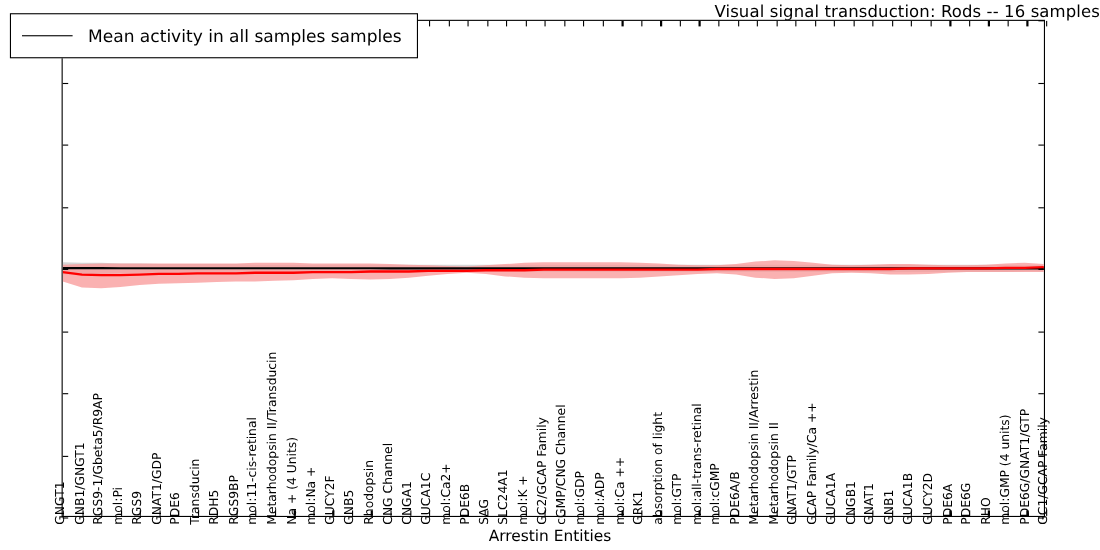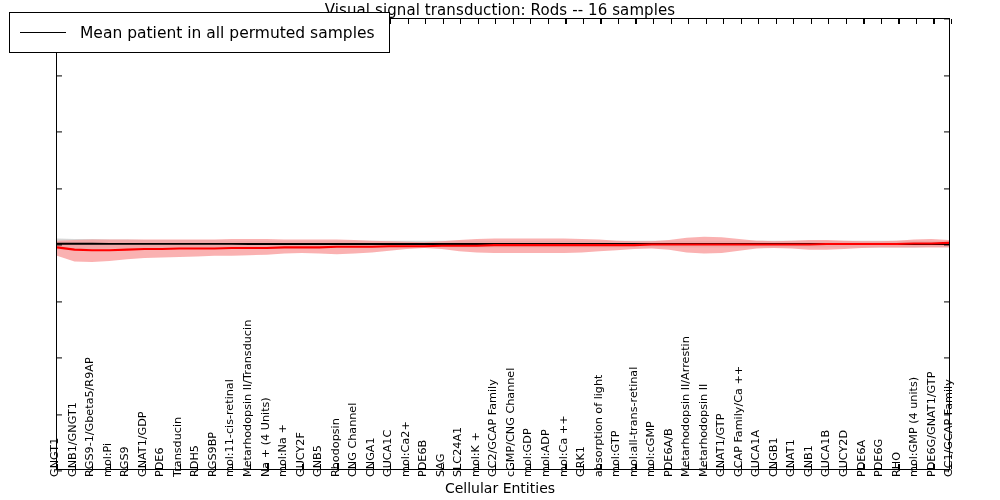--- a/index.html
+++ b/index.html
@@ -1,21 +1,21 @@
 <!DOCTYPE html>
 <html><head>
 <meta charset="utf-8">
 <style>
   html,body{margin:0;padding:0;background:#ffffff;}
   body{width:1000px;height:500px;overflow:hidden;
        font-family:"DejaVu Sans","Liberation Sans",sans-serif;color:#000;}
   #fig{position:relative;width:1000px;height:500px;}
 
   
-  #title{position:absolute;left:0;top:1px;width:1000px;text-align:center;
+  #title{position:absolute;left:0;top:1px;width:1000px;text-align:right;
          font-size:15px;letter-spacing:0.1px;}
 
   
   #plot{position:absolute;left:56px;top:18px;width:894px;height:452px;
         border:1.2px solid #000;box-sizing:border-box;background:#fff;}
   #svgwrap{position:absolute;left:0;top:0;width:100%;height:100%;}
   .ytickmark{position:absolute;left:0;width:5px;height:1.2px;background:#000;
              transform:translateY(-50%);}
   .ytickmark.r{left:auto;right:0;}
 
@@ -167,26 +167,26 @@
       <div class="xtickmark" style="left: 841.412px;"></div>
       <div class="xtickmark t" style="left: 841.412px;"></div>
       <div class="xtickmark" style="left: 858.941px;"></div>
       <div class="xtickmark t" style="left: 858.941px;"></div>
       <div class="xtickmark" style="left: 876.471px;"></div>
       <div class="xtickmark t" style="left: 876.471px;"></div>
       <div class="xtickmark" style="left: 894px;"></div>
       <div class="xtickmark t" style="left: 894px;"></div>
     </div>
 
-  <div id="xlabel">Cellular Entities</div>
+  <div id="xlabel">Arrestin Entities</div>
 
   <div id="legend">
     <div class="lgrow">
       <span class="lgline"></span>
-      <span class="lgtxt">Mean patient in all permuted samples</span>
+      <span class="lgtxt">Mean activity in all samples samples</span>
     </div>
   </div>
 
 <div class="xlab" style="left: 60.2px; top: 466px;">GNGT1</div>
     <div class="xlab" style="left: 77.7294px; top: 466px;">GNB1/GNGT1</div>
     <div class="xlab" style="left: 95.2588px; top: 466px;">RGS9-1/Gbeta5/R9AP</div>
     <div class="xlab" style="left: 112.788px; top: 466px;">mol:Pi</div>
     <div class="xlab" style="left: 130.318px; top: 466px;">RGS9</div>
     <div class="xlab" style="left: 147.847px; top: 466px;">GNAT1/GDP</div>
     <div class="xlab" style="left: 165.376px; top: 466px;">PDE6</div>

